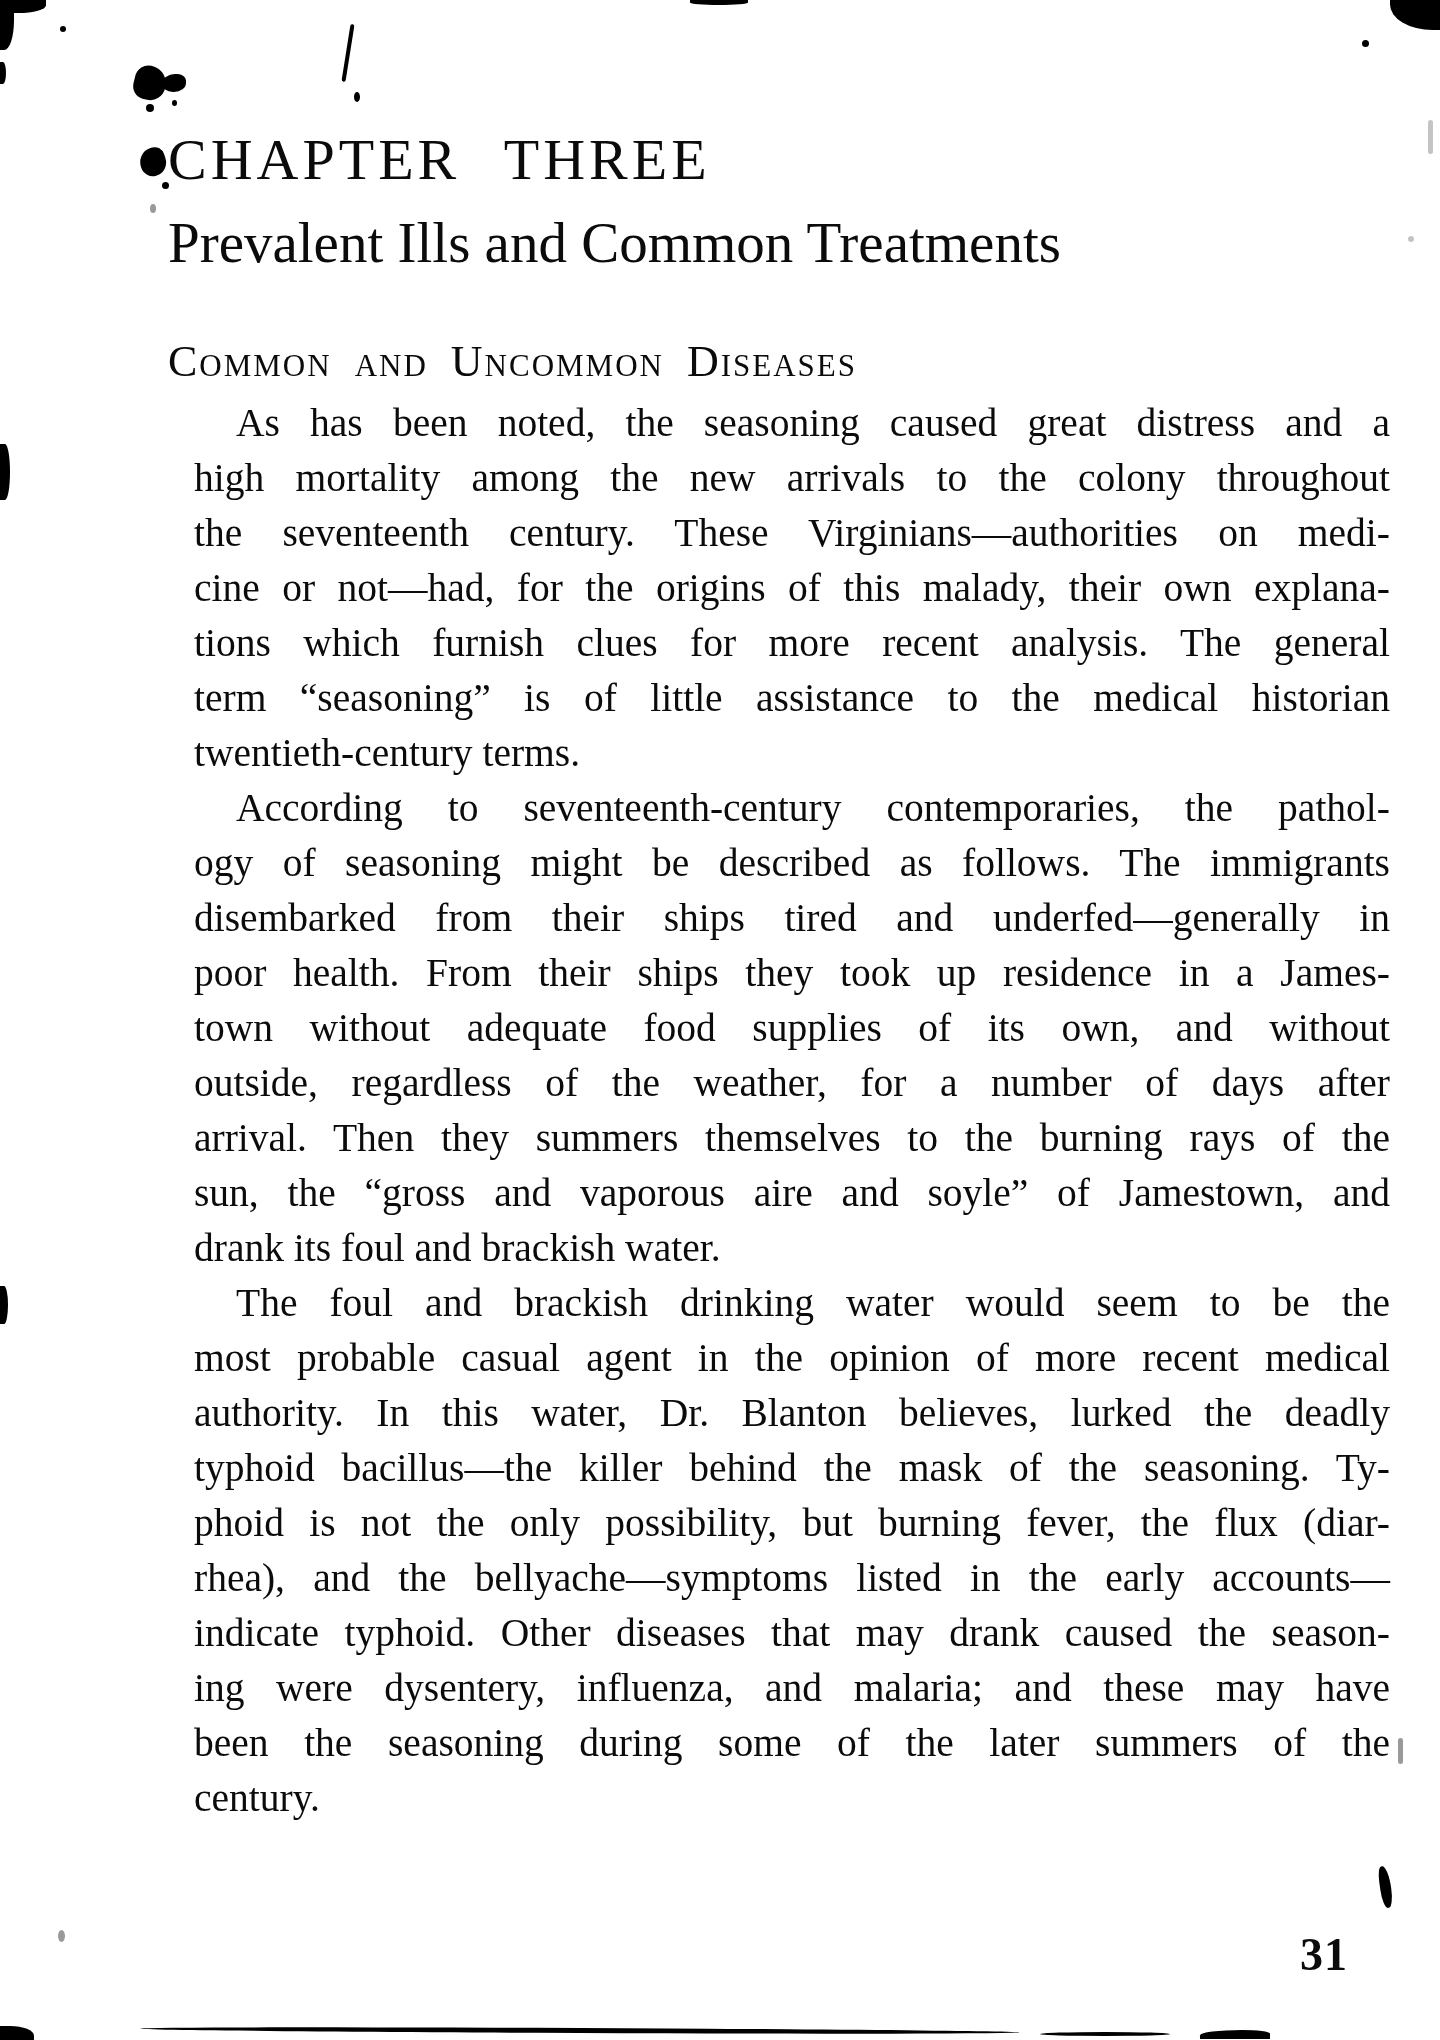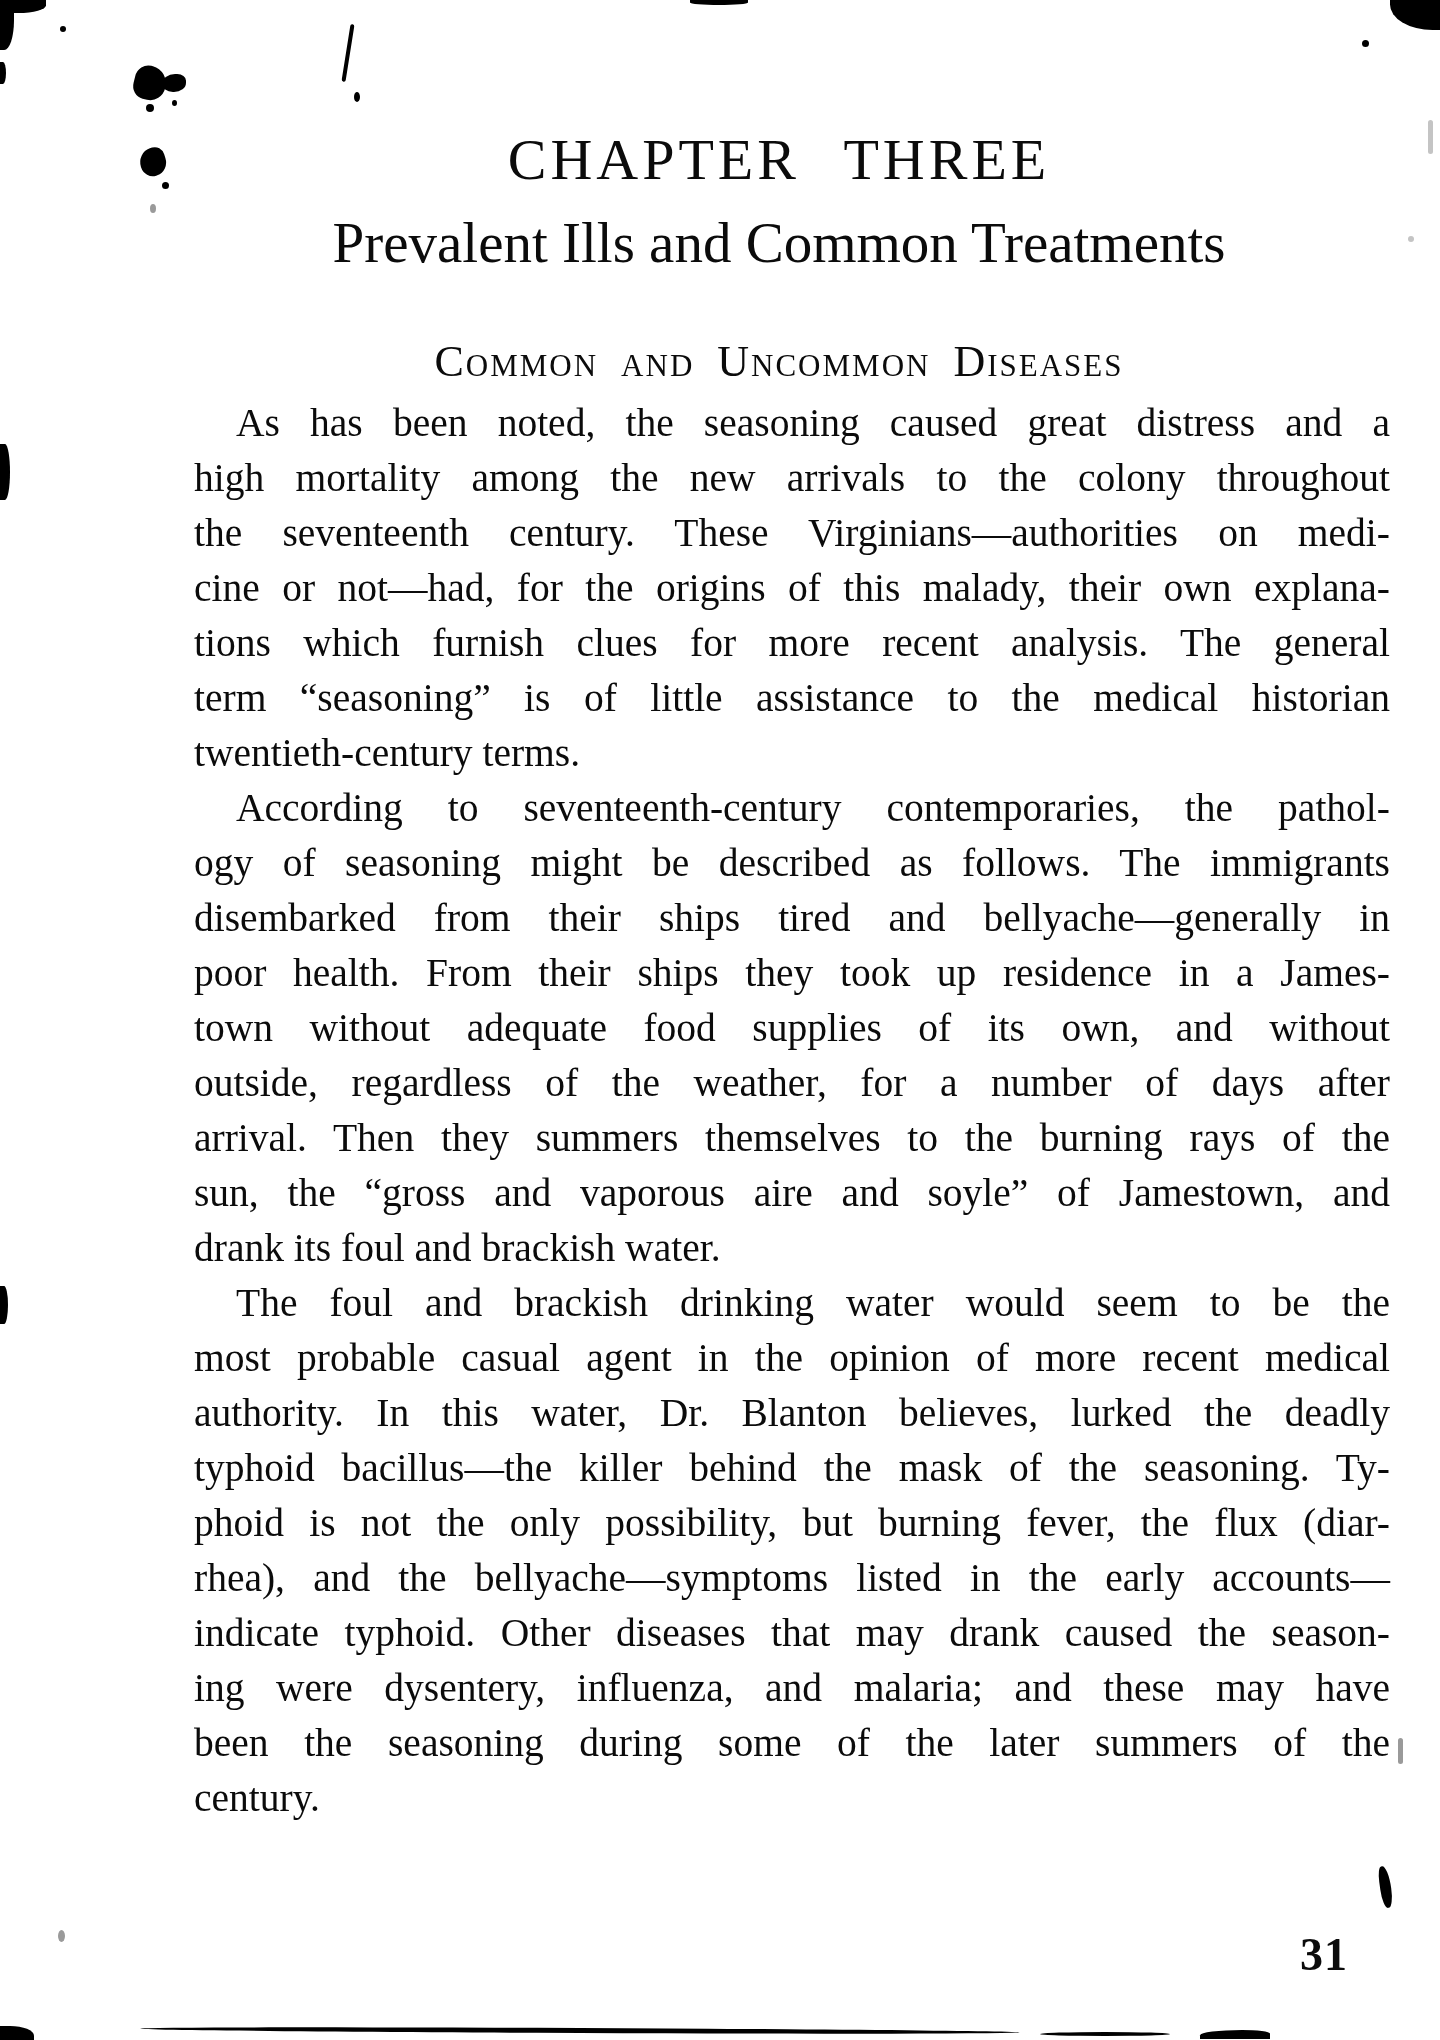--- a/index.html
+++ b/index.html
@@ -1,21 +1,21 @@
 <!DOCTYPE html>
 <html><head>
 <meta charset="utf-8">
 <style>
   html,body { margin:0; padding:0; background:#e8e8e8; }
   .page {
     position:relative; width:1440px; height:2040px;
     background:#ffffff; overflow:hidden;
     font-family:"Liberation Serif", serif; color:#0b0b0b;
   }
-  .centered-block { position:absolute; left:168px; width:1222px; text-align:center; }
+  .centered-block { position:absolute; left:168px; width:1222px; }
   .chapter-heading { top:126px; font-size:58px; letter-spacing:4px; word-spacing:26px; font-weight:400; }
   .chapter-subtitle { top:210px; font-size:57px; font-weight:400; }
   .section-heading { top:322px; font-size:44px; font-variant:small-caps; letter-spacing:2px; word-spacing:10px;margin-top:14px; }
   .body-text { position:absolute; left:168px; top:396px; width:1222px; font-size:39.5px; }
   .line { height:55px; line-height:55px; text-align:justify; text-align-last:justify;margin-left:26px; }
   .line.first { text-indent:42px; }
   .line.last  { text-align-last:left; }
   .page-number { position:absolute; top:1928px; right:92px; font-size:46px; font-weight:700; letter-spacing:1px; }
 
   
@@ -41,21 +41,21 @@
       <div class="line">high mortality among the new arrivals to the colony throughout</div>
       <div class="line">the seventeenth century. These Virginians—authorities on medi-</div>
       <div class="line">cine or not—had, for the origins of this malady, their own explana-</div>
       <div class="line">tions which furnish clues for more recent analysis. The general</div>
       <div class="line">term “seasoning” is of little assistance to the medical historian</div>
       <div class="line last">twentieth-century terms.</div>
     </div>
     <div>
       <div class="line first">According to seventeenth-century contemporaries, the pathol-</div>
       <div class="line">ogy of seasoning might be described as follows. The immigrants</div>
-      <div class="line">disembarked from their ships tired and bellyache—generally in</div>
+      <div class="line">disembarked from their ships tired and underfed—generally in</div>
       <div class="line">poor health. From their ships they took up residence in a James-</div>
       <div class="line">town without adequate food supplies of its own, and without</div>
       <div class="line">outside, regardless of the weather, for a number of days after</div>
       <div class="line">arrival. Then they summers themselves to the burning rays of the</div>
       <div class="line">sun, the “gross and vaporous aire and soyle” of Jamestown, and</div>
       <div class="line last">drank its foul and brackish water.</div>
     </div>
     <div>
       <div class="line first">The foul and brackish drinking water would seem to be the</div>
       <div class="line">most probable casual agent in the opinion of more recent medical</div>

